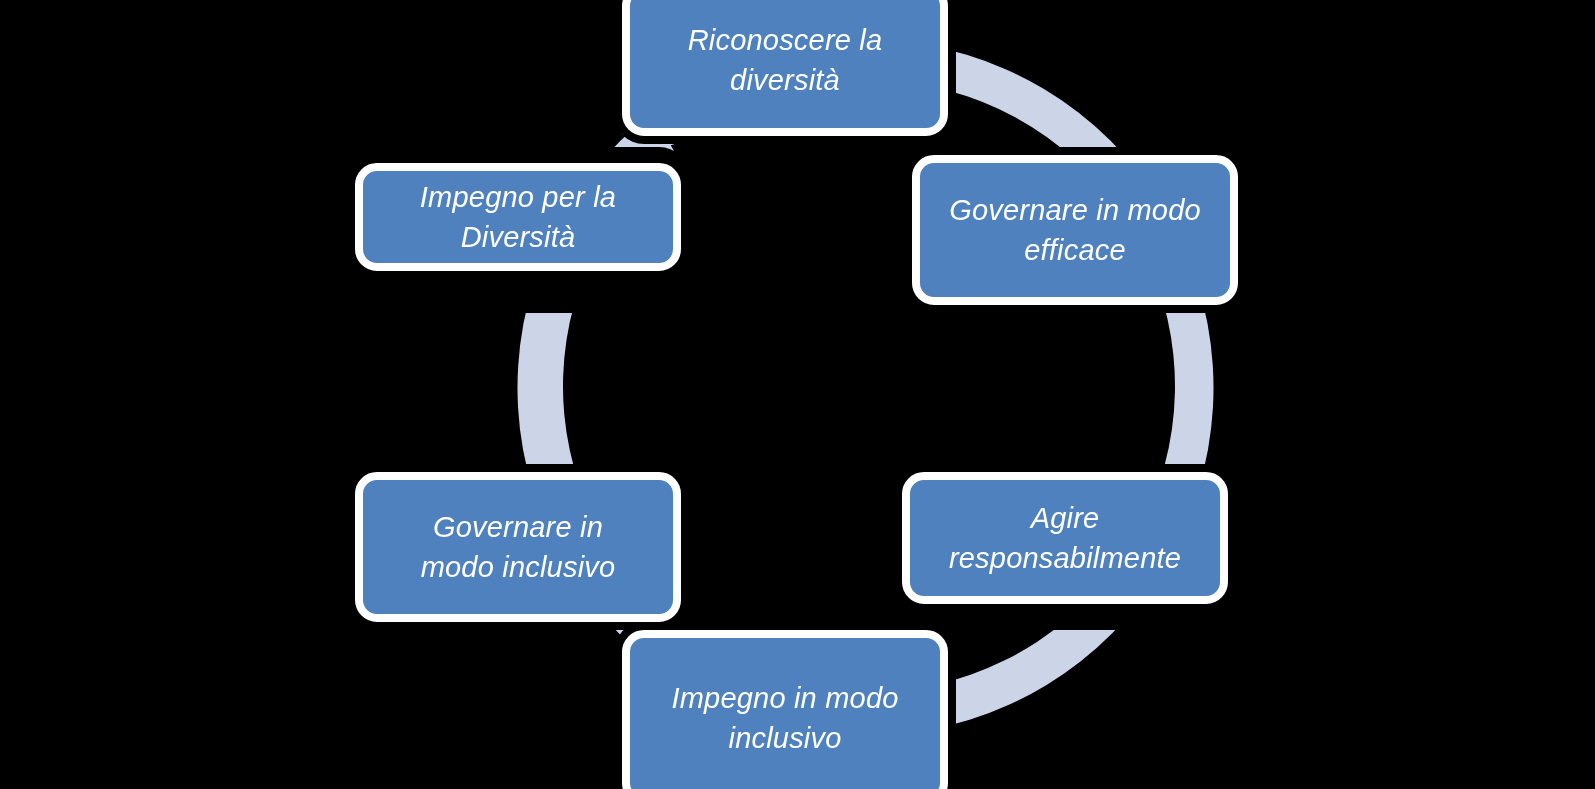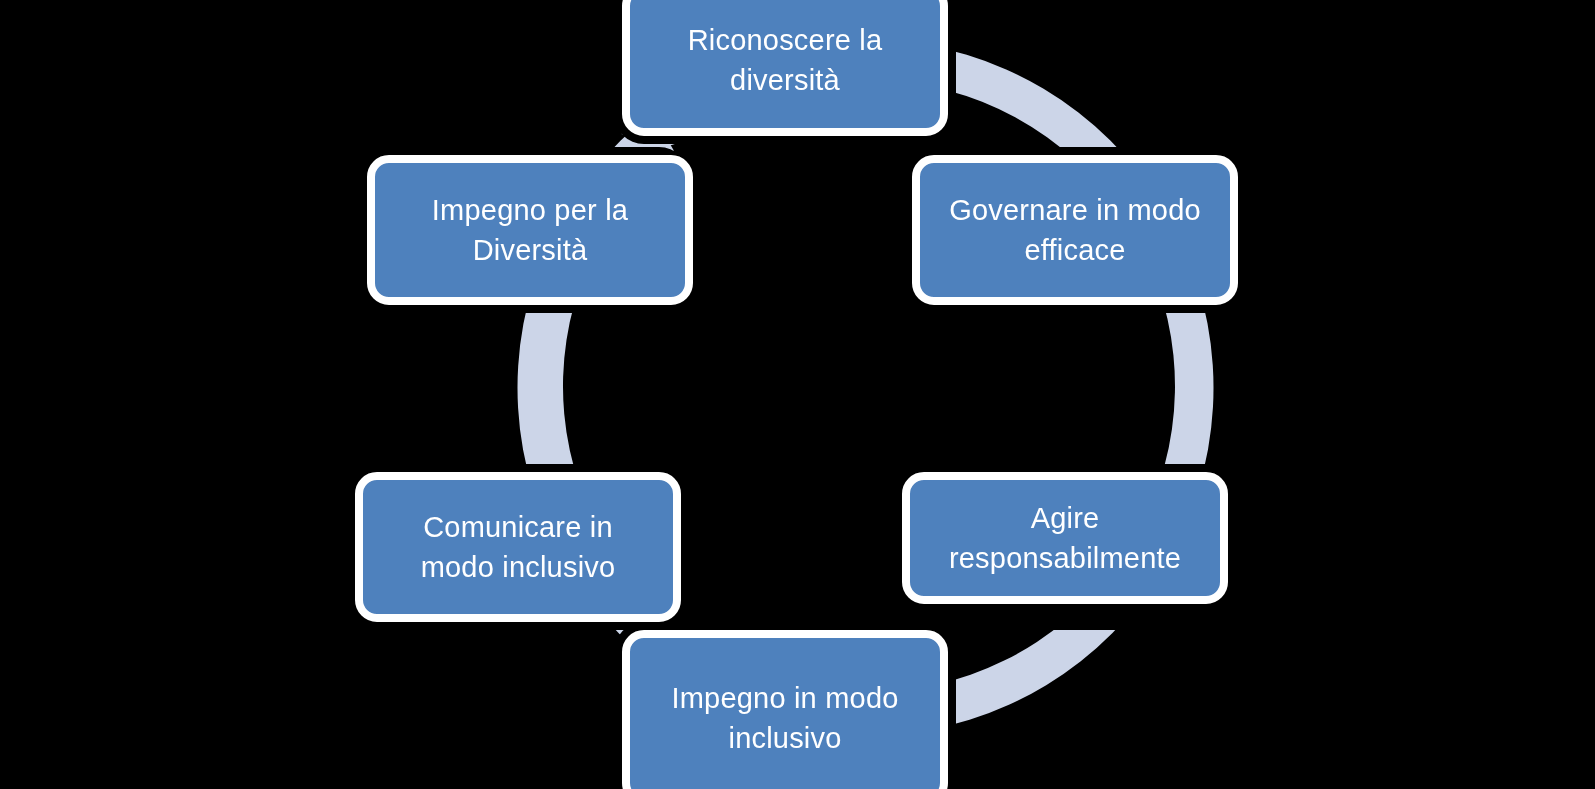--- a/index.html
+++ b/index.html
@@ -7,20 +7,21 @@
     padding: 0;
     background: #000000;
   }
   #canvas {
     position: relative;
     width: 1595px;
     height: 789px;
     background: #000000;
     overflow: hidden;
     font-family: "Liberation Sans", sans-serif;
+    font-style: italic;
   }
   #ring-layer {
     position: absolute;
     left: 0;
     top: 0;
     width: 1595px;
     height: 789px;
   }
   .node-box {
     position: absolute;
@@ -41,21 +42,21 @@
   .node-label {
     display: block;
     white-space: pre-line;
   }
   
   #node-0 { left: 622px; top: -16px;  width: 326px; height: 152px; }
   #node-1 { left: 912px; top: 155px;  width: 326px; height: 150px; }
   #node-2 { left: 902px; top: 472px;  width: 326px; height: 132px; }
   #node-3 { left: 622px; top: 630px;  width: 326px; height: 175px; }
   #node-4 { left: 355px; top: 472px;  width: 326px; height: 150px; }
-  #node-5 { left: 355px; top: 155px;  width: 326px; height: 150px; margin-left: 12px; }
+  #node-5 { left: 355px; top: 163px;  width: 326px; height: 108px; }
 </style>
 </head>
 <body>
 
 <div id="canvas">
 
   <svg id="ring-layer" viewBox="0 0 1595 789">
     <defs>
 
       <mask id="ring-mask">
@@ -95,21 +96,21 @@
     <span class="node-label">Agire
 responsabilmente</span>
   </div>
 
   <div class="node-box" id="node-3">
     <span class="node-label">Impegno in modo
 inclusivo</span>
   </div>
 
   <div class="node-box" id="node-4">
-    <span class="node-label">Comunicare in
+    <span class="node-label">Governare in
 modo inclusivo</span>
   </div>
 
   <div class="node-box" id="node-5">
     <span class="node-label">Impegno per la
 Diversità</span>
   </div>
 
 </div>
 

